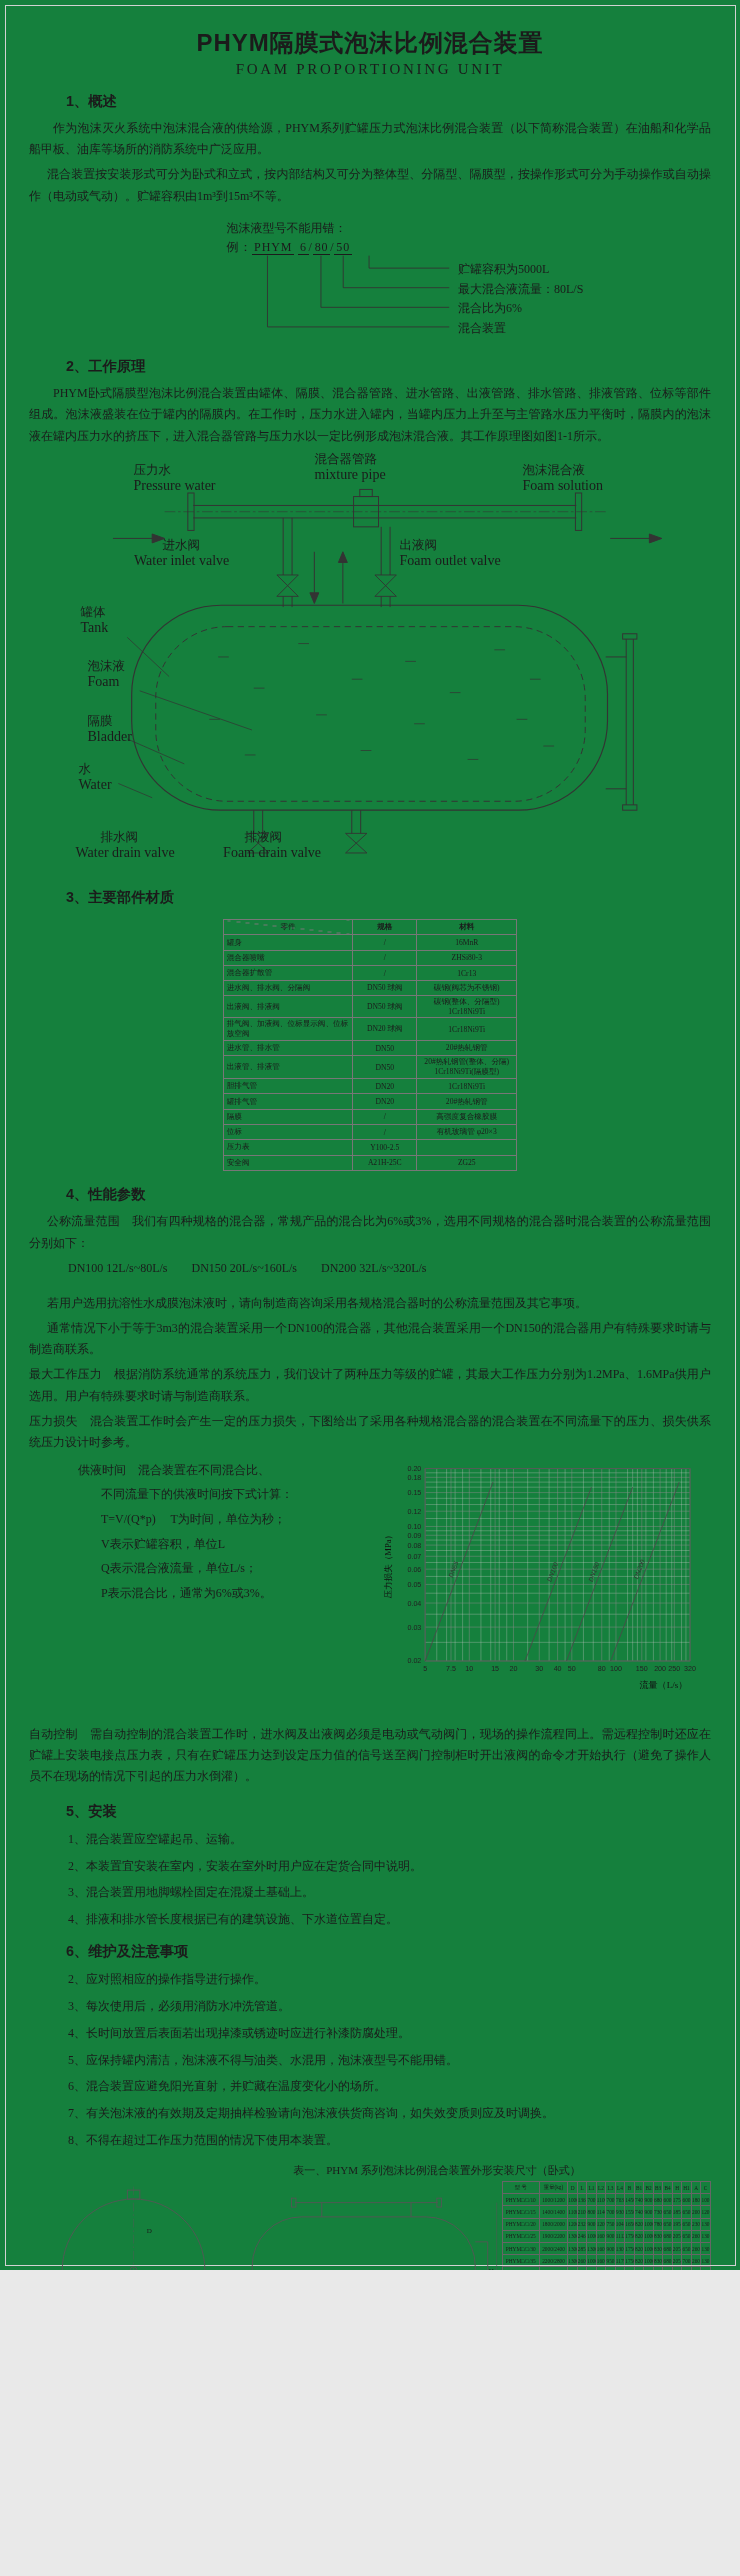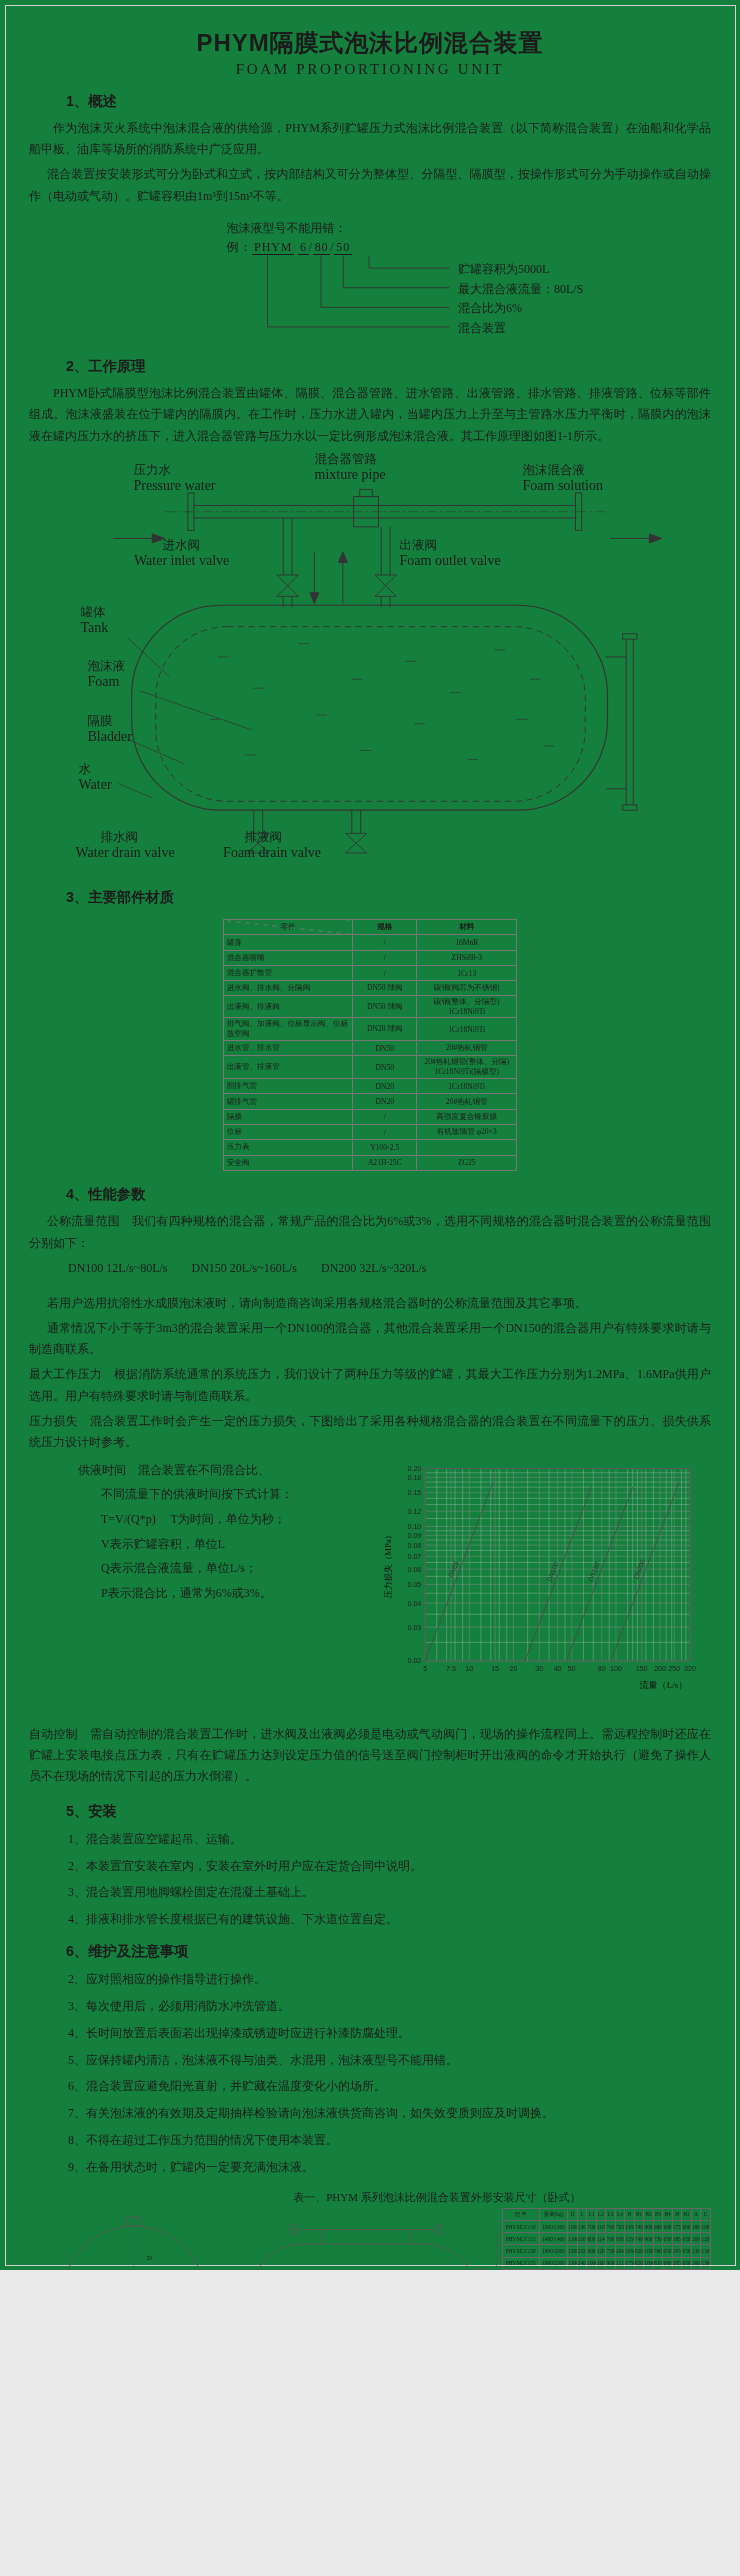--- a/index.html
+++ b/index.html
@@ -416,21 +416,20 @@
   <div class="li">4、排液和排水管长度根据已有的建筑设施、下水道位置自定。</div>
 
   <h2>6、维护及注意事项</h2>
   <div class="li">2、应对照相应的操作指导进行操作。</div>
   <div class="li">3、每次使用后，必须用消防水冲洗管道。</div>
   <div class="li">4、长时间放置后表面若出现掉漆或锈迹时应进行补漆防腐处理。</div>
   <div class="li">5、应保持罐内清洁，泡沫液不得与油类、水混用，泡沫液型号不能用错。</div>
   <div class="li">6、混合装置应避免阳光直射，并贮藏在温度变化小的场所。</div>
   <div class="li">7、有关泡沫液的有效期及定期抽样检验请向泡沫液供货商咨询，如失效变质则应及时调换。</div>
   <div class="li">8、不得在超过工作压力范围的情况下使用本装置。</div>
-  <div class="li">9、在备用状态时，贮罐内一定要充满泡沫液。</div>
 
   <div class="tcap">表一、PHYM 系列泡沫比例混合装置外形安装尺寸（卧式）</div>
   <div class="dimrow">
     <div class="dimfig" style="width:471px;height:210px">
       <svg viewBox="0 0 528 235" width="471" height="210">
         <g stroke="#555" fill="none" stroke-width="1">
           <circle cx="115" cy="100" r="80"></circle>
             <circle cx="115" cy="100" r="4"></circle>
           <rect x="108" y="10" width="14" height="10"></rect>
           <line x1="115" y1="6" x2="115" y2="228" stroke-dasharray="10 3 2 3" stroke-width="0.5"></line>

